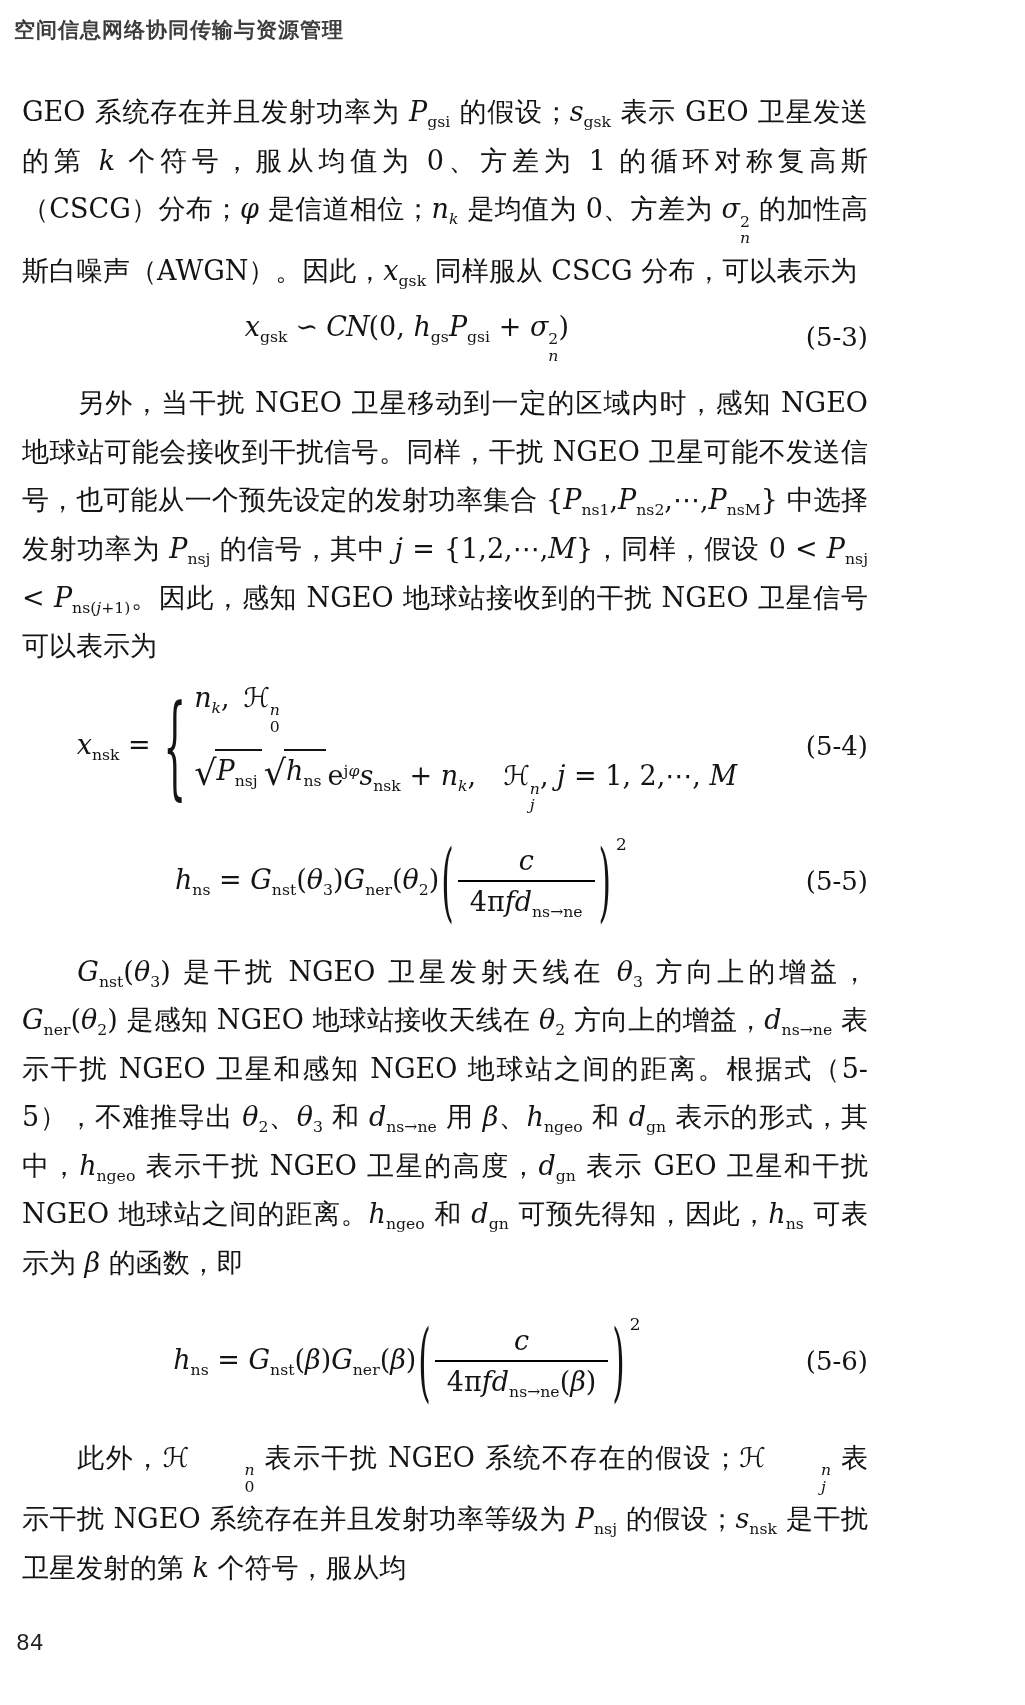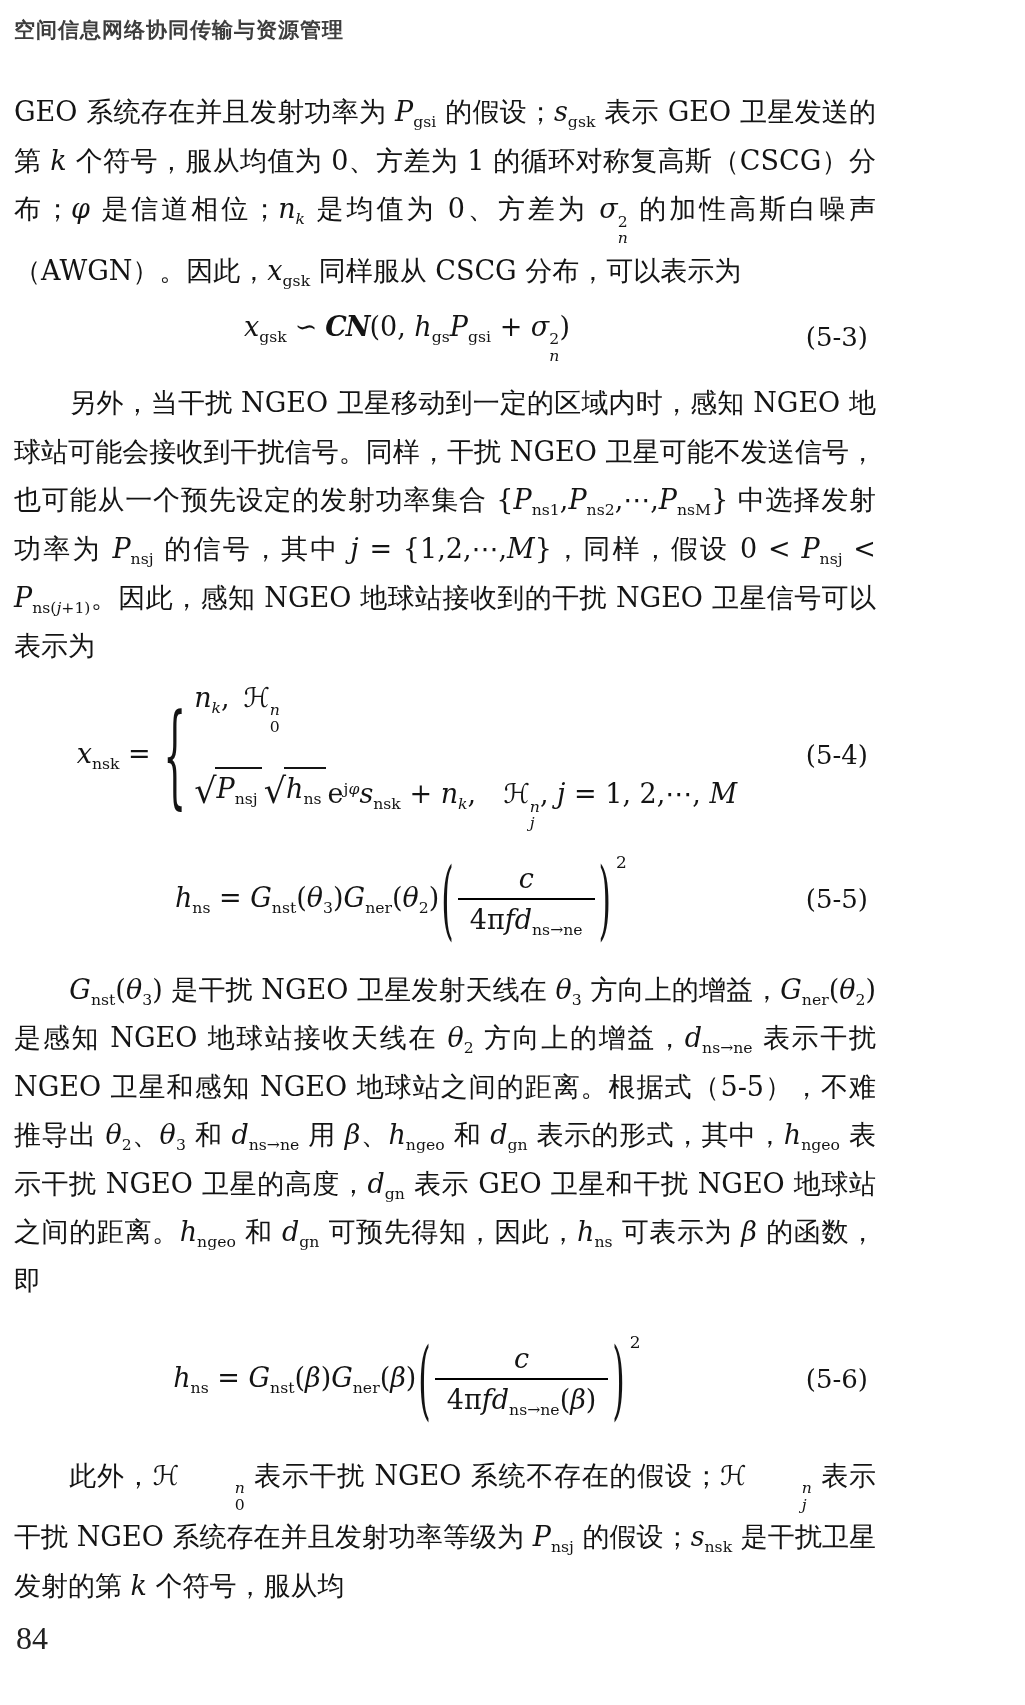--- a/index.html
+++ b/index.html
@@ -16,39 +16,39 @@
   }
   .running-header {
     font-family: "DejaVu Sans", "Liberation Sans", sans-serif;
     font-weight: bold;
     font-size: 21px;
     letter-spacing: 1px;
     color: #3d3d3d;
     margin: 0 0 44px 0;
   }
   .para {
-    margin: 0;
+    margin: 8px;
     font-size: 27px;
     line-height: 1.8;
     text-align: justify;
     color: #141414;
   }
   .indent { text-indent: 2.05em; }
 
   
   .para i, .eq i { font-family: "DejaVu Serif", "Liberation Serif", serif; font-style: italic; }
   sub { font-size: 0.58em; line-height: 0; vertical-align: -0.4em; }
   sup { font-size: 0.58em; line-height: 0; vertical-align: 0.55em; }
   .ss {
     display: inline-flex; flex-direction: column; align-items: flex-start;
     font-size: 0.58em; line-height: 1.05; vertical-align: -0.55em;
   }
   .ss sup, .ss sub { font-size: 1em; line-height: 1.05; vertical-align: baseline; }
   .hcal { font-family: "DejaVu Serif", "DejaVu Sans", serif; }
-  .cal { font-style: italic; font-weight: 700; letter-spacing: -1px; margin-top: 20px; }
+  .cal { font-style: italic; font-weight: 400; letter-spacing: -1px; margin-top: 20px; }
   .rel { margin: 0 8px; }
 
   
   .equation {
     display: flex; align-items: center;
     margin: 8px 0; min-height: 68px;
     font-size: 27px; color: #141414;
   }
   .eq-center { flex: 1; text-align: center; }
   .eq-label { flex: none; padding-left: 6px; padding-right: 8px; font-size: 26px; }
@@ -58,41 +58,41 @@
   .rsign { font-size: 1.3em; line-height: 1; align-self: flex-end; margin-right: -2px; }
   .rad { border-top: 2px solid #141414; padding: 1px 4px 0 2px; }
 
   
   .brace {
     display: inline-block; transform: scale(1, 3.1); transform-origin: center;
     font-size: 36px; font-weight: 300; vertical-align: middle; margin: 0 8px 0 4px;
   }
   .cases {
     display: inline-flex; flex-direction: column; align-items: flex-start;
-    gap: 32px; vertical-align: middle; text-align: left;
+    gap: 14px; vertical-align: middle; text-align: left;
   }
   .crow { line-height: 1.4; white-space: nowrap; }
 
   
   .frac {
     display: inline-flex; flex-direction: column; text-align: center;
     vertical-align: middle; margin: 0 2px;
   }
   .num { padding: 2px 12px 4px 12px; }
   .den { border-top: 2px solid #000000; padding: 4px 12px 2px 12px; }
   .lp, .rp {
     display: inline-block; transform: scale(1, 2.7); transform-origin: center;
     font-size: 32px; font-weight: 300; vertical-align: middle; margin: 0 2px;
   }
   .osup { font-size: 17px; position: relative; top: -38px; margin-left: 3px; }
 
   .page-number {
     position: absolute; left: 16px; bottom: 48px;
-    font-size: 32px; color: #222222;
-    font-family: Liberation Serif, serif;
+    font-size: 23px; color: #222222;
+    font-family: Liberation Mono, monospace;
   }
 </style>
 </head>
 <body>
 
 <div class="page">
 
   <div class="running-header">空间信息网络协同传输与资源管理</div>
 
   <p class="para">GEO 系统存在并且发射功率为 <i>P</i><sub>gsi</sub> 的假设；<i>s</i><sub>gsk</sub> 表示 GEO 卫星发送的第 <i>k</i> 个符号，服从均值为 0、方差为 1 的循环对称复高斯（CSCG）分布；<i>φ</i> 是信道相位；<i>n</i><sub><i>k</i></sub> 是均值为 0、方差为 <i>σ</i><span class="ss">

